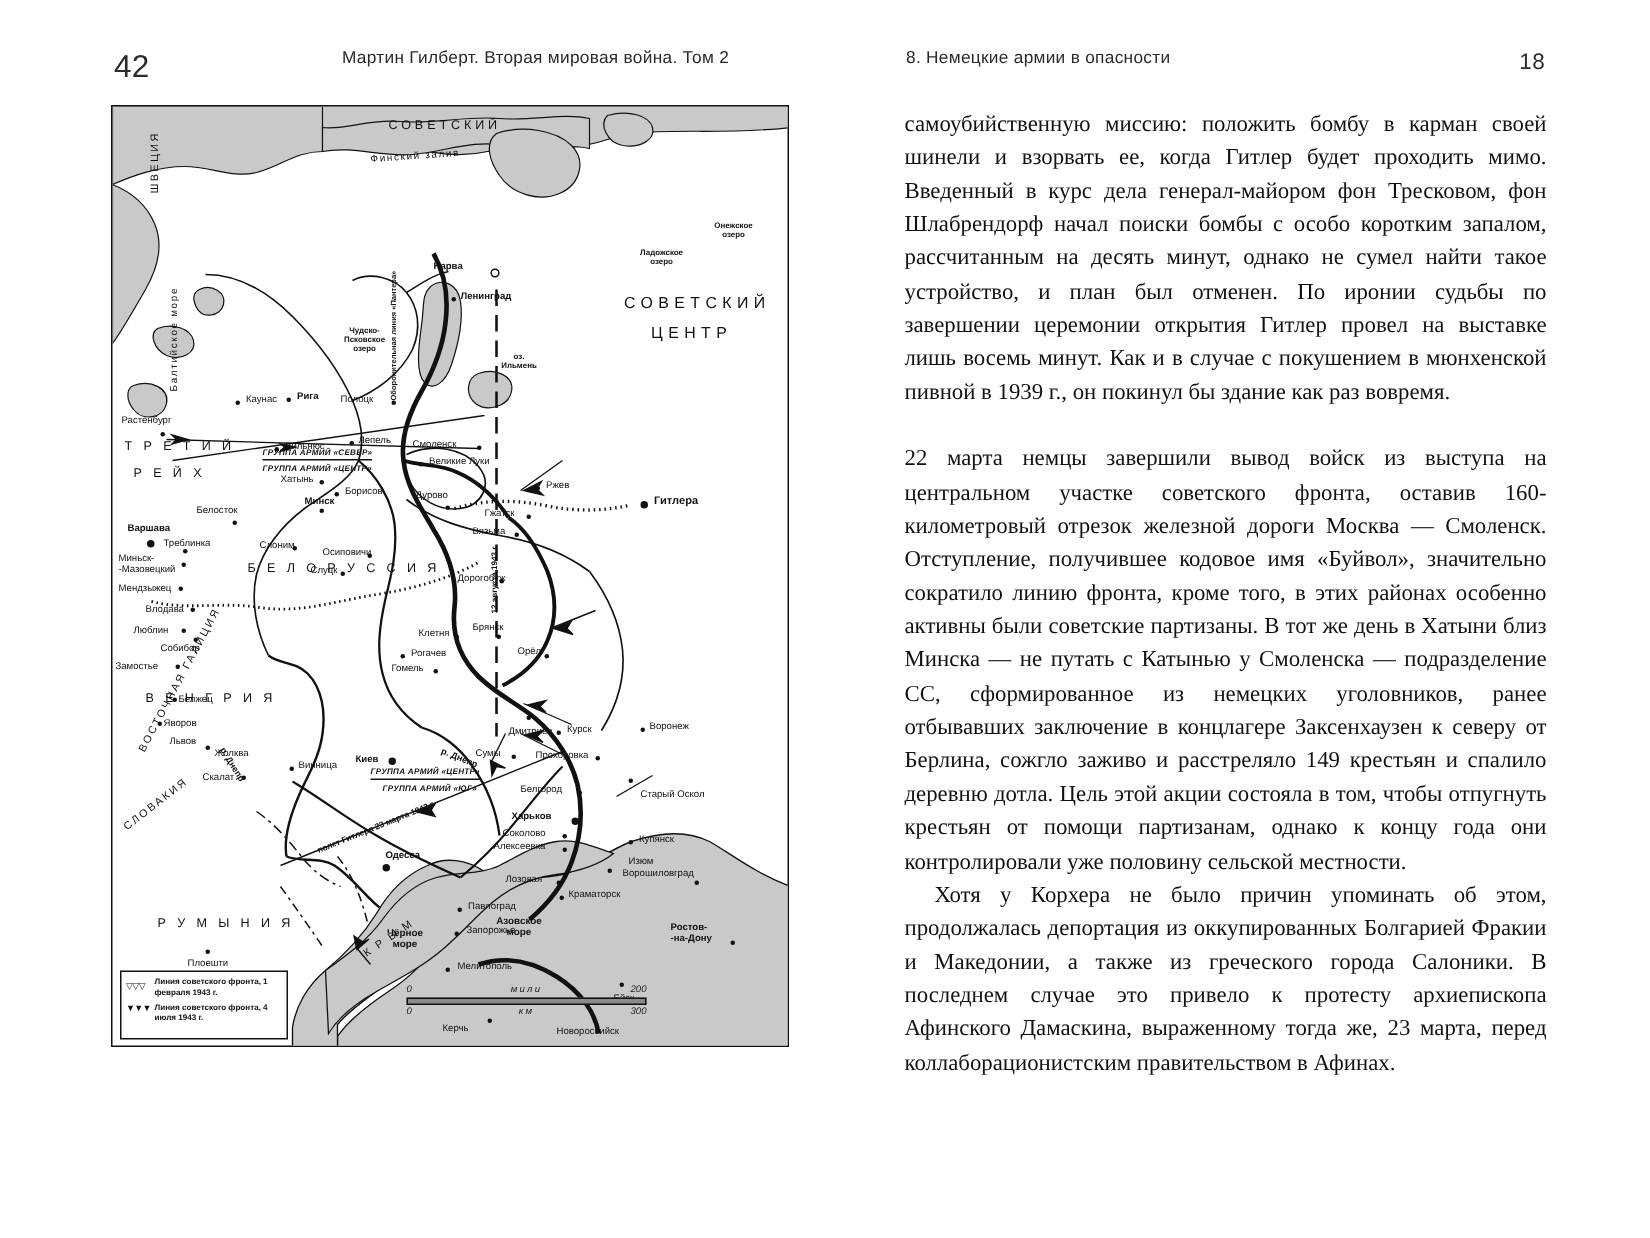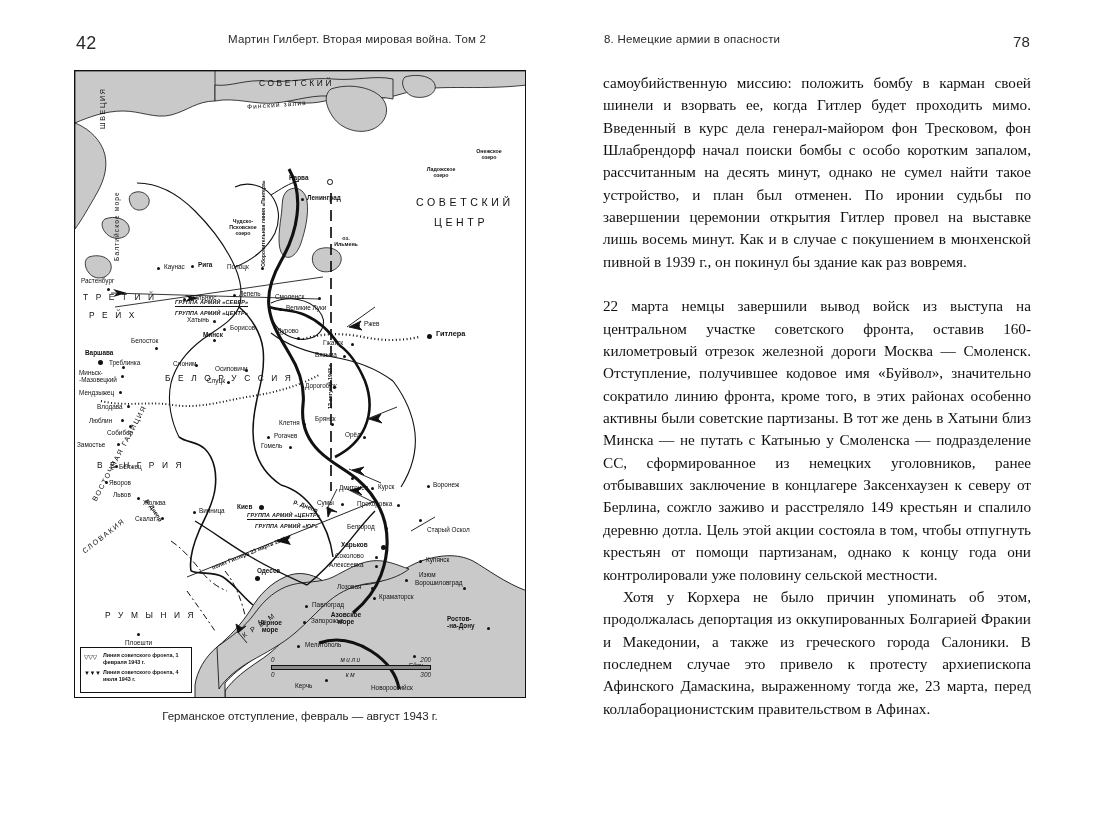--- a/index.html
+++ b/index.html
@@ -8,21 +8,21 @@
     width:1100px; height:825px;
     background:#ffffff;
     font-family:"Liberation Sans", sans-serif;
     color:#1a1a1a;
     overflow:hidden;
     position:relative;
   }
 
   
   .runhead { position:absolute; top:33px; font-size:11.5px; color:#2a2a2a; letter-spacing:.2px; }
-  #folio-left      { left:76px;  font-size:18px; }
+  #folio-left      { left:76px;  font-size:21px; }
   #runhead-left    { left:228px; }
   #runhead-right   { left:604px; }
   #folio-right     { left:0; width:1030px; text-align:right; font-size:15px; }
 
   
   #map-figure { position:absolute; left:74px; top:70px; width:452px; height:675px; }
   #map-frame {
     position:absolute; left:0; top:0; width:452px; height:628px;
     border:1.4px solid #111; background:#ffffff; overflow:hidden;
   }
@@ -85,21 +85,21 @@
   #scalebar .lr .l { position:absolute; left:0; }
   #scalebar .lr .c { position:absolute; left:50%; transform:translateX(-50%); letter-spacing:1.5px; }
   #scalebar .lr .r { position:absolute; right:0; }
 </style>
 </head>
 <body>
 
 <div class="runhead" id="folio-left">42</div>
 <div class="runhead" id="runhead-left">Мартин Гилберт. Вторая мировая война. Том 2</div>
 <div class="runhead" id="runhead-right">8.  Немецкие армии в опасности</div>
-<div class="runhead" id="folio-right">78</div>
+<div class="runhead" id="folio-right">18</div>
 
 <div id="map-figure">
 
   <div id="map-frame">
 
     <svg width="452" height="628" viewBox="0 0 452 628" style="position:absolute;left:0;top:0;">
 
       <g fill="#c9c9c9" stroke="#111" stroke-width="0.8">
 
         <path d="M0,0 L452,0 L452,14 C400,20 360,12 330,22 C300,32 270,26 250,30
@@ -474,21 +474,20 @@
       <div class="bar"></div>
       <div class="lr" style="padding-top:1px;">
         <span class="l">0</span>
         <span class="c">км</span>
         <span class="r">300</span>
       </div>
     </div>
 
   </div>
 
-  <div id="map-caption">Германское отступление, февраль — август 1943 г.</div>
 </div>
 
 <div id="bodycol">
   <p>самоубийственную миссию: положить бомбу в карман своей шинели и взорвать ее, когда Гитлер будет проходить мимо. Введенный в курс дела генерал-майором фон Тресковом, фон Шлабрендорф начал поиски бомбы с особо коротким запалом, рассчитанным на десять минут, однако не сумел найти такое устройство, и план был отменен. По иронии судьбы по завершении церемонии открытия Гитлер провел на выставке лишь восемь минут. Как и в случае с покушением в мюнхенской пивной в 1939 г., он покинул бы здание как раз вовремя.</p>
   <p class="gap">22 марта немцы завершили вывод войск из выступа на центральном участке советского фронта, оставив 160-километровый отрезок железной дороги Москва — Смоленск. Отступление, получившее кодовое имя «Буйвол», значительно сократило линию фронта, кроме того, в этих районах особенно активны были советские партизаны. В тот же день в Хатыни близ Минска — не путать с Катынью у Смоленска — подразделение СС, сформированное из немецких уголовников, ранее отбывавших заключение в концлагере Заксенхаузен к северу от Берлина, сожгло заживо и расстреляло 149 крестьян и спалило деревню дотла. Цель этой акции состояла в том, чтобы отпугнуть крестьян от помощи партизанам, однако к концу года они контролировали уже половину сельской местности.</p>
   <p class="ind">Хотя у Корхера не было причин упоминать об этом, продолжалась депортация из оккупированных Болгарией Фракии и Македонии, а также из греческого города Салоники. В последнем случае это привело к протесту архиепископа Афинского Дамаскина, выраженному тогда же, 23 марта, перед коллаборационистским правительством в Афинах.</p>
 
 </div>
 
 </body></html>

